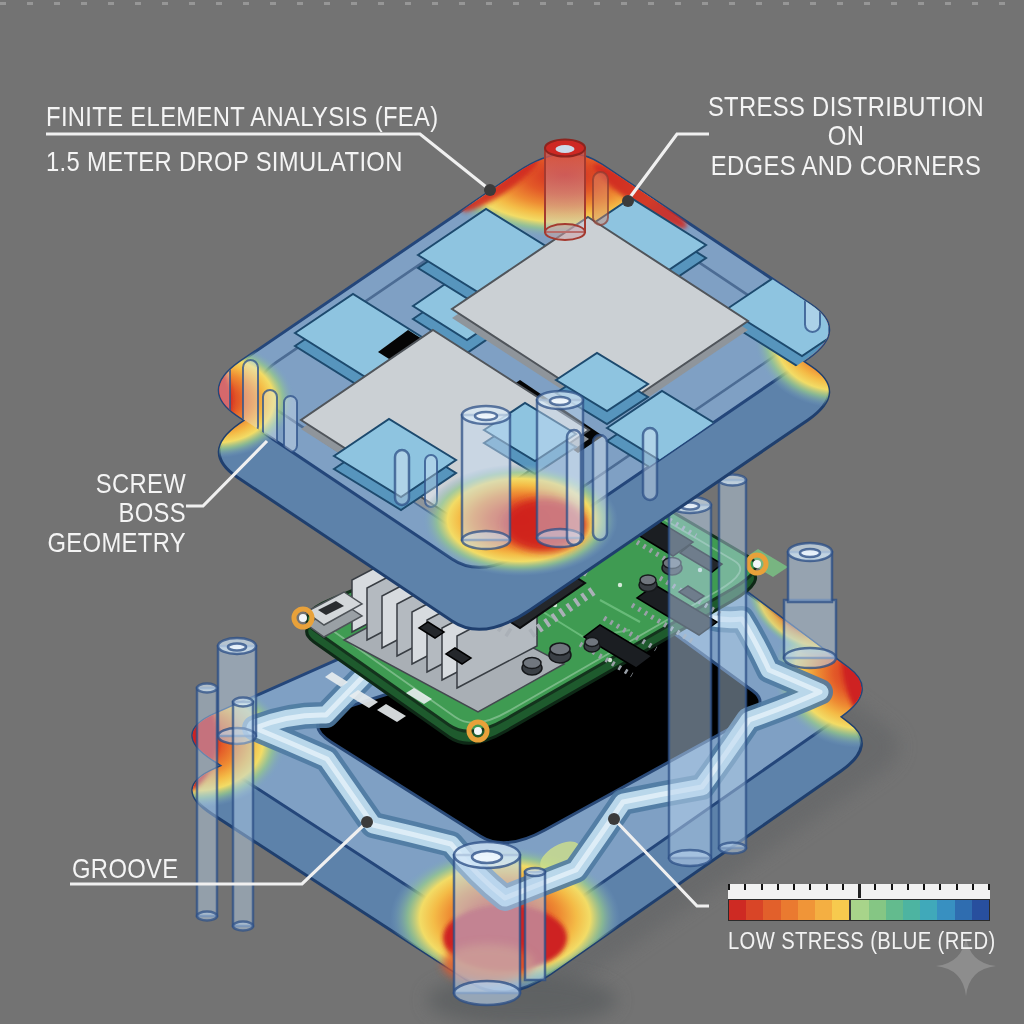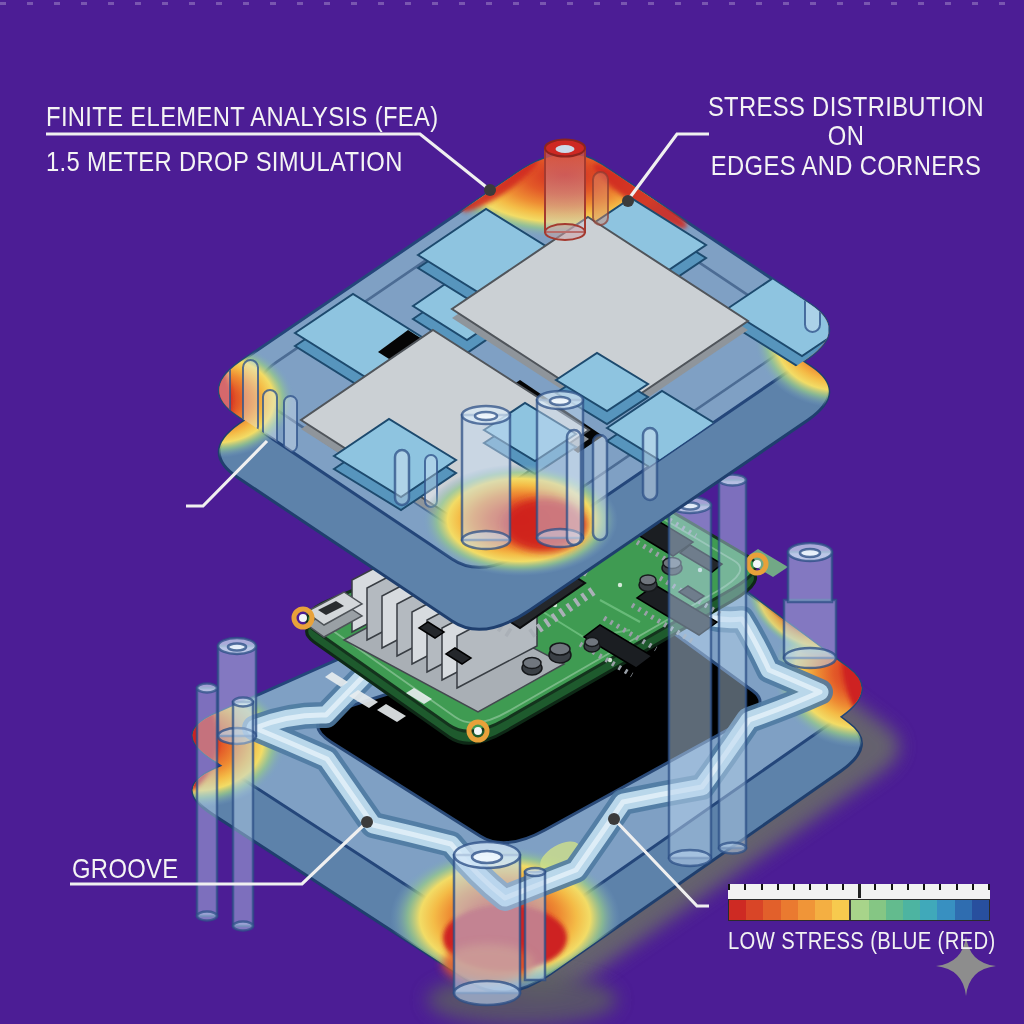--- a/index.html
+++ b/index.html
@@ -1,16 +1,16 @@
 <!DOCTYPE html>
 <html><head>
 <meta charset="utf-8">
 <style>
   html,body{margin:0;padding:0;background:#000;}
-  #stage{position:relative;width:1024px;height:1024px;background:#4c1d95;overflow:hidden;
+  #stage{position:relative;width:1024px;height:1024px;background:#737373;overflow:hidden;
          font-family:"Liberation Sans", sans-serif;}
   #art{position:absolute;left:0;top:0;z-index:1;}
   .lbl{position:absolute;color:#f4f4f4;font-size:28px;letter-spacing:.4px;z-index:3;
        white-space:nowrap;transform:scaleX(.85);}
   .lbl.left{transform-origin:left center;}
   #lbl-stress-block{position:absolute;left:660px;top:92px;width:372px;text-align:center;z-index:3;}
   #lbl-stress-block .lbl2{color:#f4f4f4;font-size:28px;letter-spacing:.4px;transform:scaleX(.85);transform-origin:center;line-height:1.05;}
   #lbl-screw-block{position:absolute;left:14px;top:469px;width:172px;text-align:right;z-index:3;}
   #lbl-screw-block .lbl2{color:#f4f4f4;font-size:28px;letter-spacing:.4px;transform:scaleX(.85);transform-origin:right center;line-height:1.05;}
   #legend{position:absolute;left:728px;top:884px;z-index:3;}
@@ -379,20 +379,24 @@
 </svg>
 
 <div class="lbl left" style="left:46px;top:101px;">FINITE ELEMENT ANALYSIS (FEA)</div>
 <div class="lbl left" style="left:46px;top:146px;">1.5 METER DROP SIMULATION</div>
 
 <div id="lbl-stress-block">
   <div class="lbl2">STRESS DISTRIBUTION ON</div>
   <div class="lbl2">EDGES AND CORNERS</div>
 </div>
 
+<div id="lbl-screw-block">
+  <div class="lbl2">SCREW BOSS</div>
+  <div class="lbl2">GEOMETRY</div>
+</div>
 
 <div class="lbl left" style="left:72px;top:853px;">GROOVE</div>
 
 <div id="legend">
   <div id="legend-ticks">
         <div class="tick" style="left: 0px;"></div>
         <div class="tick" style="left: 16.25px;"></div>
         <div class="tick" style="left: 32.5px;"></div>
         <div class="tick" style="left: 48.75px;"></div>
         <div class="tick" style="left: 65px;"></div>

